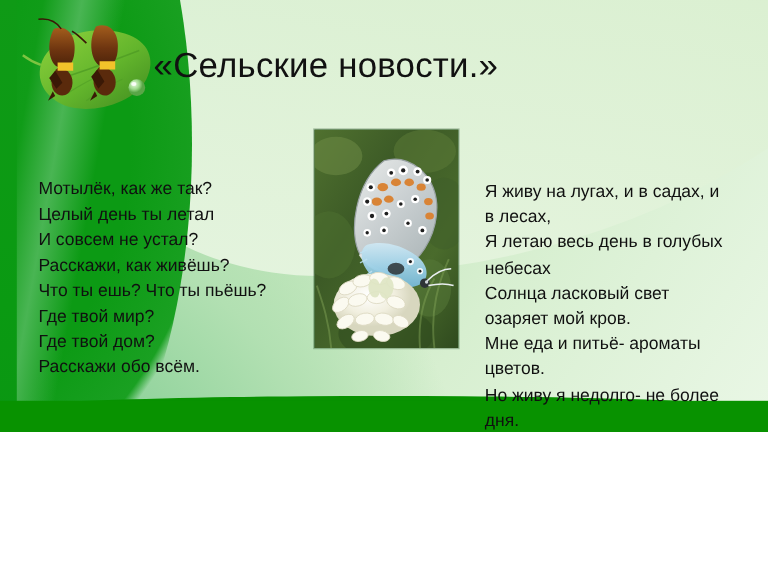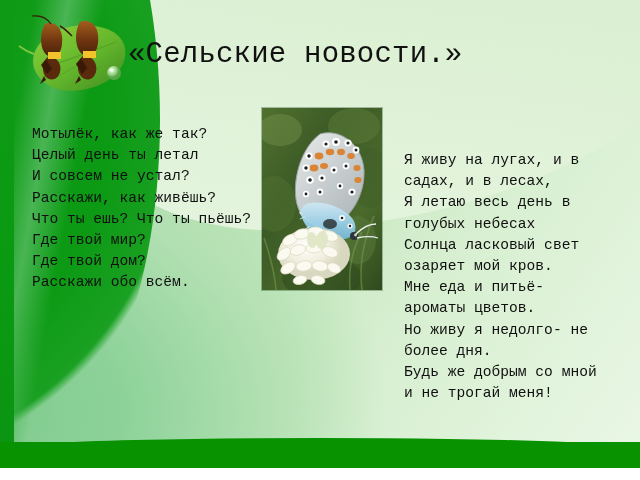--- a/index.html
+++ b/index.html
@@ -3,23 +3,23 @@
 <meta charset="utf-8">
 <style>
   html, body {
     margin: 0;
     padding: 0;
     background: #ffffff;
   }
   #slide {
     position: relative;
     width: 640px;
-    height: 468px;
+    height: 360px;
     overflow: hidden;
-    font-family: Liberation Mono, monospace;
+    font-family: Liberation Sans, sans-serif;
     
     background: linear-gradient(125deg, #9ed9a6 0%, #bde4b6 35%, #d7efd0 65%, #eaf7e6 100%);
   }
 
   
   .bg-layer { position: absolute; pointer-events: none; }
 
   
   .left-strip {
     left: 0; top: 0; width: 14px; height: 462px;
@@ -87,21 +87,21 @@
   }
 
   
   .poem {
     position: absolute;
     color: #101010;
     font-size: 14.6px;
     line-height: 21.2px;
     white-space: pre-line;
   }
-  #poem-left  { left: 32px;  top: 124px; width: 226px; }
+  #poem-left  { left: 32px;  top: 148px; width: 226px; }
   #poem-right { left: 404px; top: 150px; width: 206px; }
 
   
   #photo-frame {
     position: absolute;
     left: 262px; top: 108px;
     width: 120px; height: 182px;
     background: #2f5f2a;
     box-shadow: 0 0 0 1px rgba(40,80,40,.35);
     overflow: hidden;

